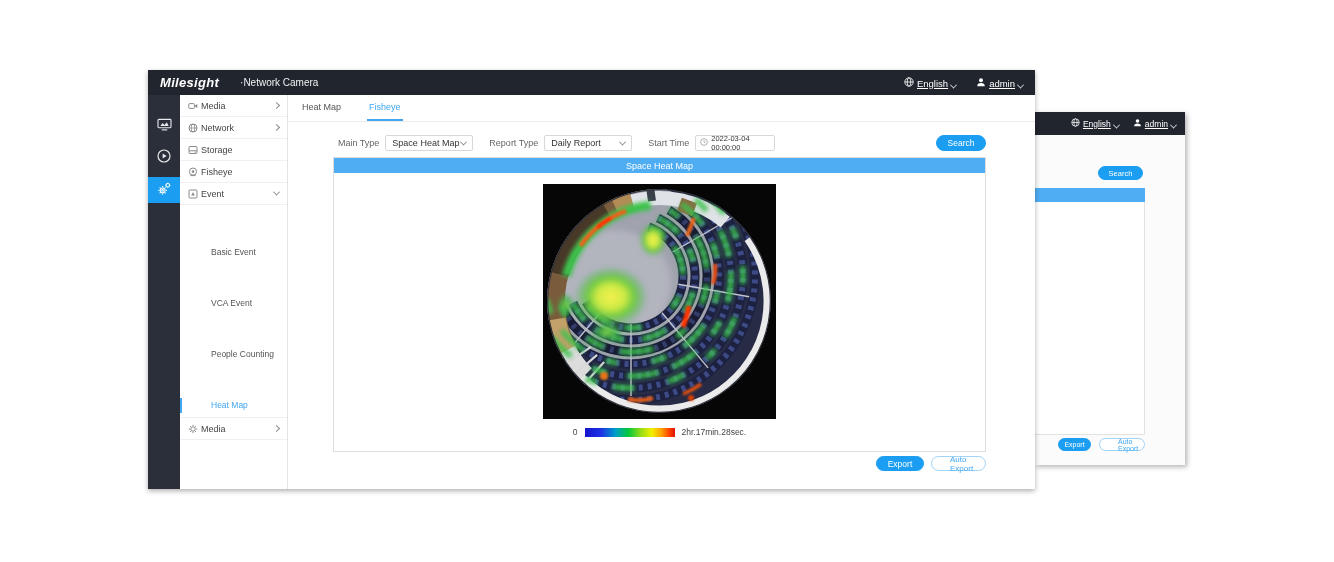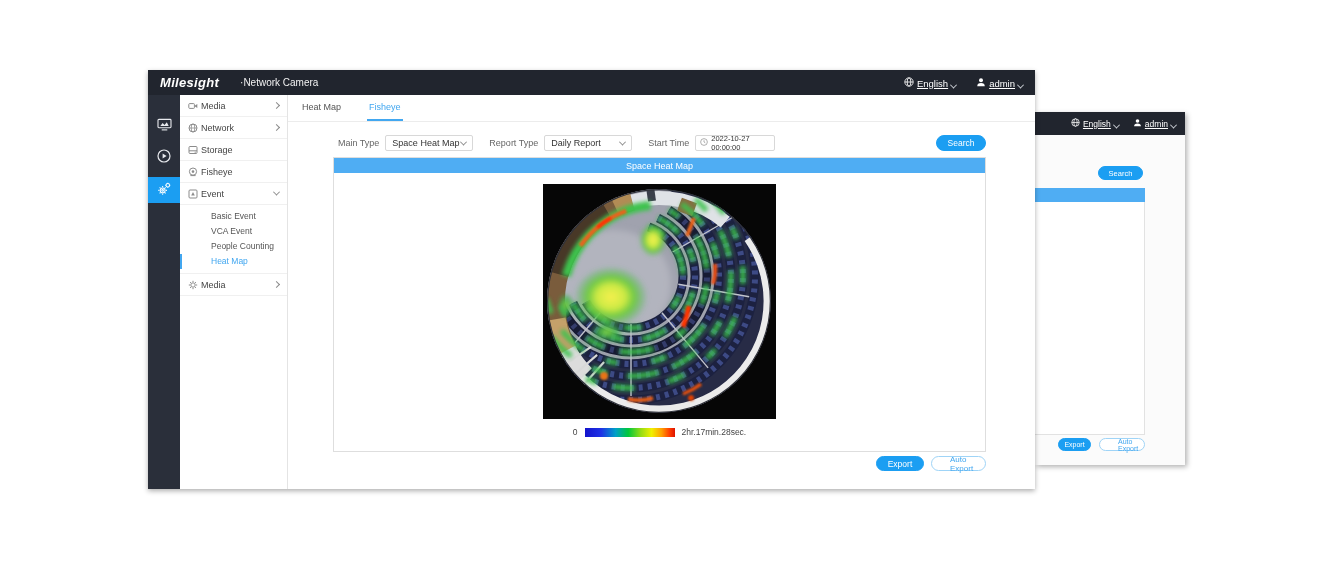--- a/index.html
+++ b/index.html
@@ -24,21 +24,21 @@
   .iconbar { width:32px; background:#2a2f3a; padding-top:18px; display:flex; flex-direction:column; align-items:center; }
   .nav-btn { width:32px; height:26px; display:flex; align-items:center; justify-content:center; margin-bottom:6px; cursor:pointer; }
   .nav-btn.active { background:#1b9ef2; }
 
   .menu { width:108px; border-right:1px solid #e4e4e4; background:#fff; font-size:9px; color:#444; }
   .menu-item { height:22px; display:flex; align-items:center; padding:0 8px; border-bottom:1px solid #f0f0f0; cursor:pointer; }
   .menu-item .mi-icon { width:13px; display:flex; }
   .menu-item .mi-label { margin-left:0; }
   .menu-item .mi-chev { margin-left:auto; }
   .submenu { border-bottom:1px solid #f0f0f0; padding:4px 0; }
-  .submenu-item { height:15px; line-height:15px; padding-left:31px; font-size:8.5px; color:#555; position:relative; cursor:pointer; }
+  .submenu-item { height:15px; line-height:15px; padding-left:31px; font-size:8.5px; color:#555; position:relative; cursor:pointer;margin-top:36px; }
   .submenu-item.active { color:#42a7f0; }
   .submenu-item.active::before { content:''; position:absolute; left:0; top:0; width:2px; height:15px; background:#42a7f0; }
 
   .content { flex:1; display:flex; flex-direction:column; background:#fff; }
   .tabbar { height:27px; border-bottom:1px solid #ececec; display:flex; align-items:stretch; padding-left:12px; gap:24px; }
   .tab { font-size:9px; color:#555; display:flex; align-items:center; padding:0 2px; cursor:pointer; border-bottom:2px solid transparent; }
   .tab.active { color:#42a7f0; border-bottom-color:#42a7f0; }
 
   .filters { display:flex; align-items:center; margin:13px 49px 0 50px; font-size:9px; color:#666; height:16px; }
   .f-label { margin-right:6px; white-space:nowrap; }
@@ -270,21 +270,21 @@
             <span class="chev dark"></span>
           </div>
           <span class="f-label">Start Time</span>
           <div class="date-box">
             <span>
               <svg width="8" height="8" viewBox="0 0 10 10">
                   <circle cx="5" cy="5" r="4.2" fill="none" stroke="#9a9a9a" stroke-width="1"></circle>
                   <path d="M5 2.8 V5 L6.6 6" fill="none" stroke="#9a9a9a" stroke-width="1"></path>
                 </svg>
             </span>
-            <span>2022-10-27 00:00:00</span>
+            <span>2022-03-04 00:00:00</span>
           </div>
           <div class="btn btn-primary search-btn">Search</div>
         </div>
 
         <div class="panel">
           <div class="panel-header">Space Heat Map</div>
 
           <div class="heatmap-wrap">
             <svg width="233" height="235" viewBox="0 0 233 235">
               <defs>

